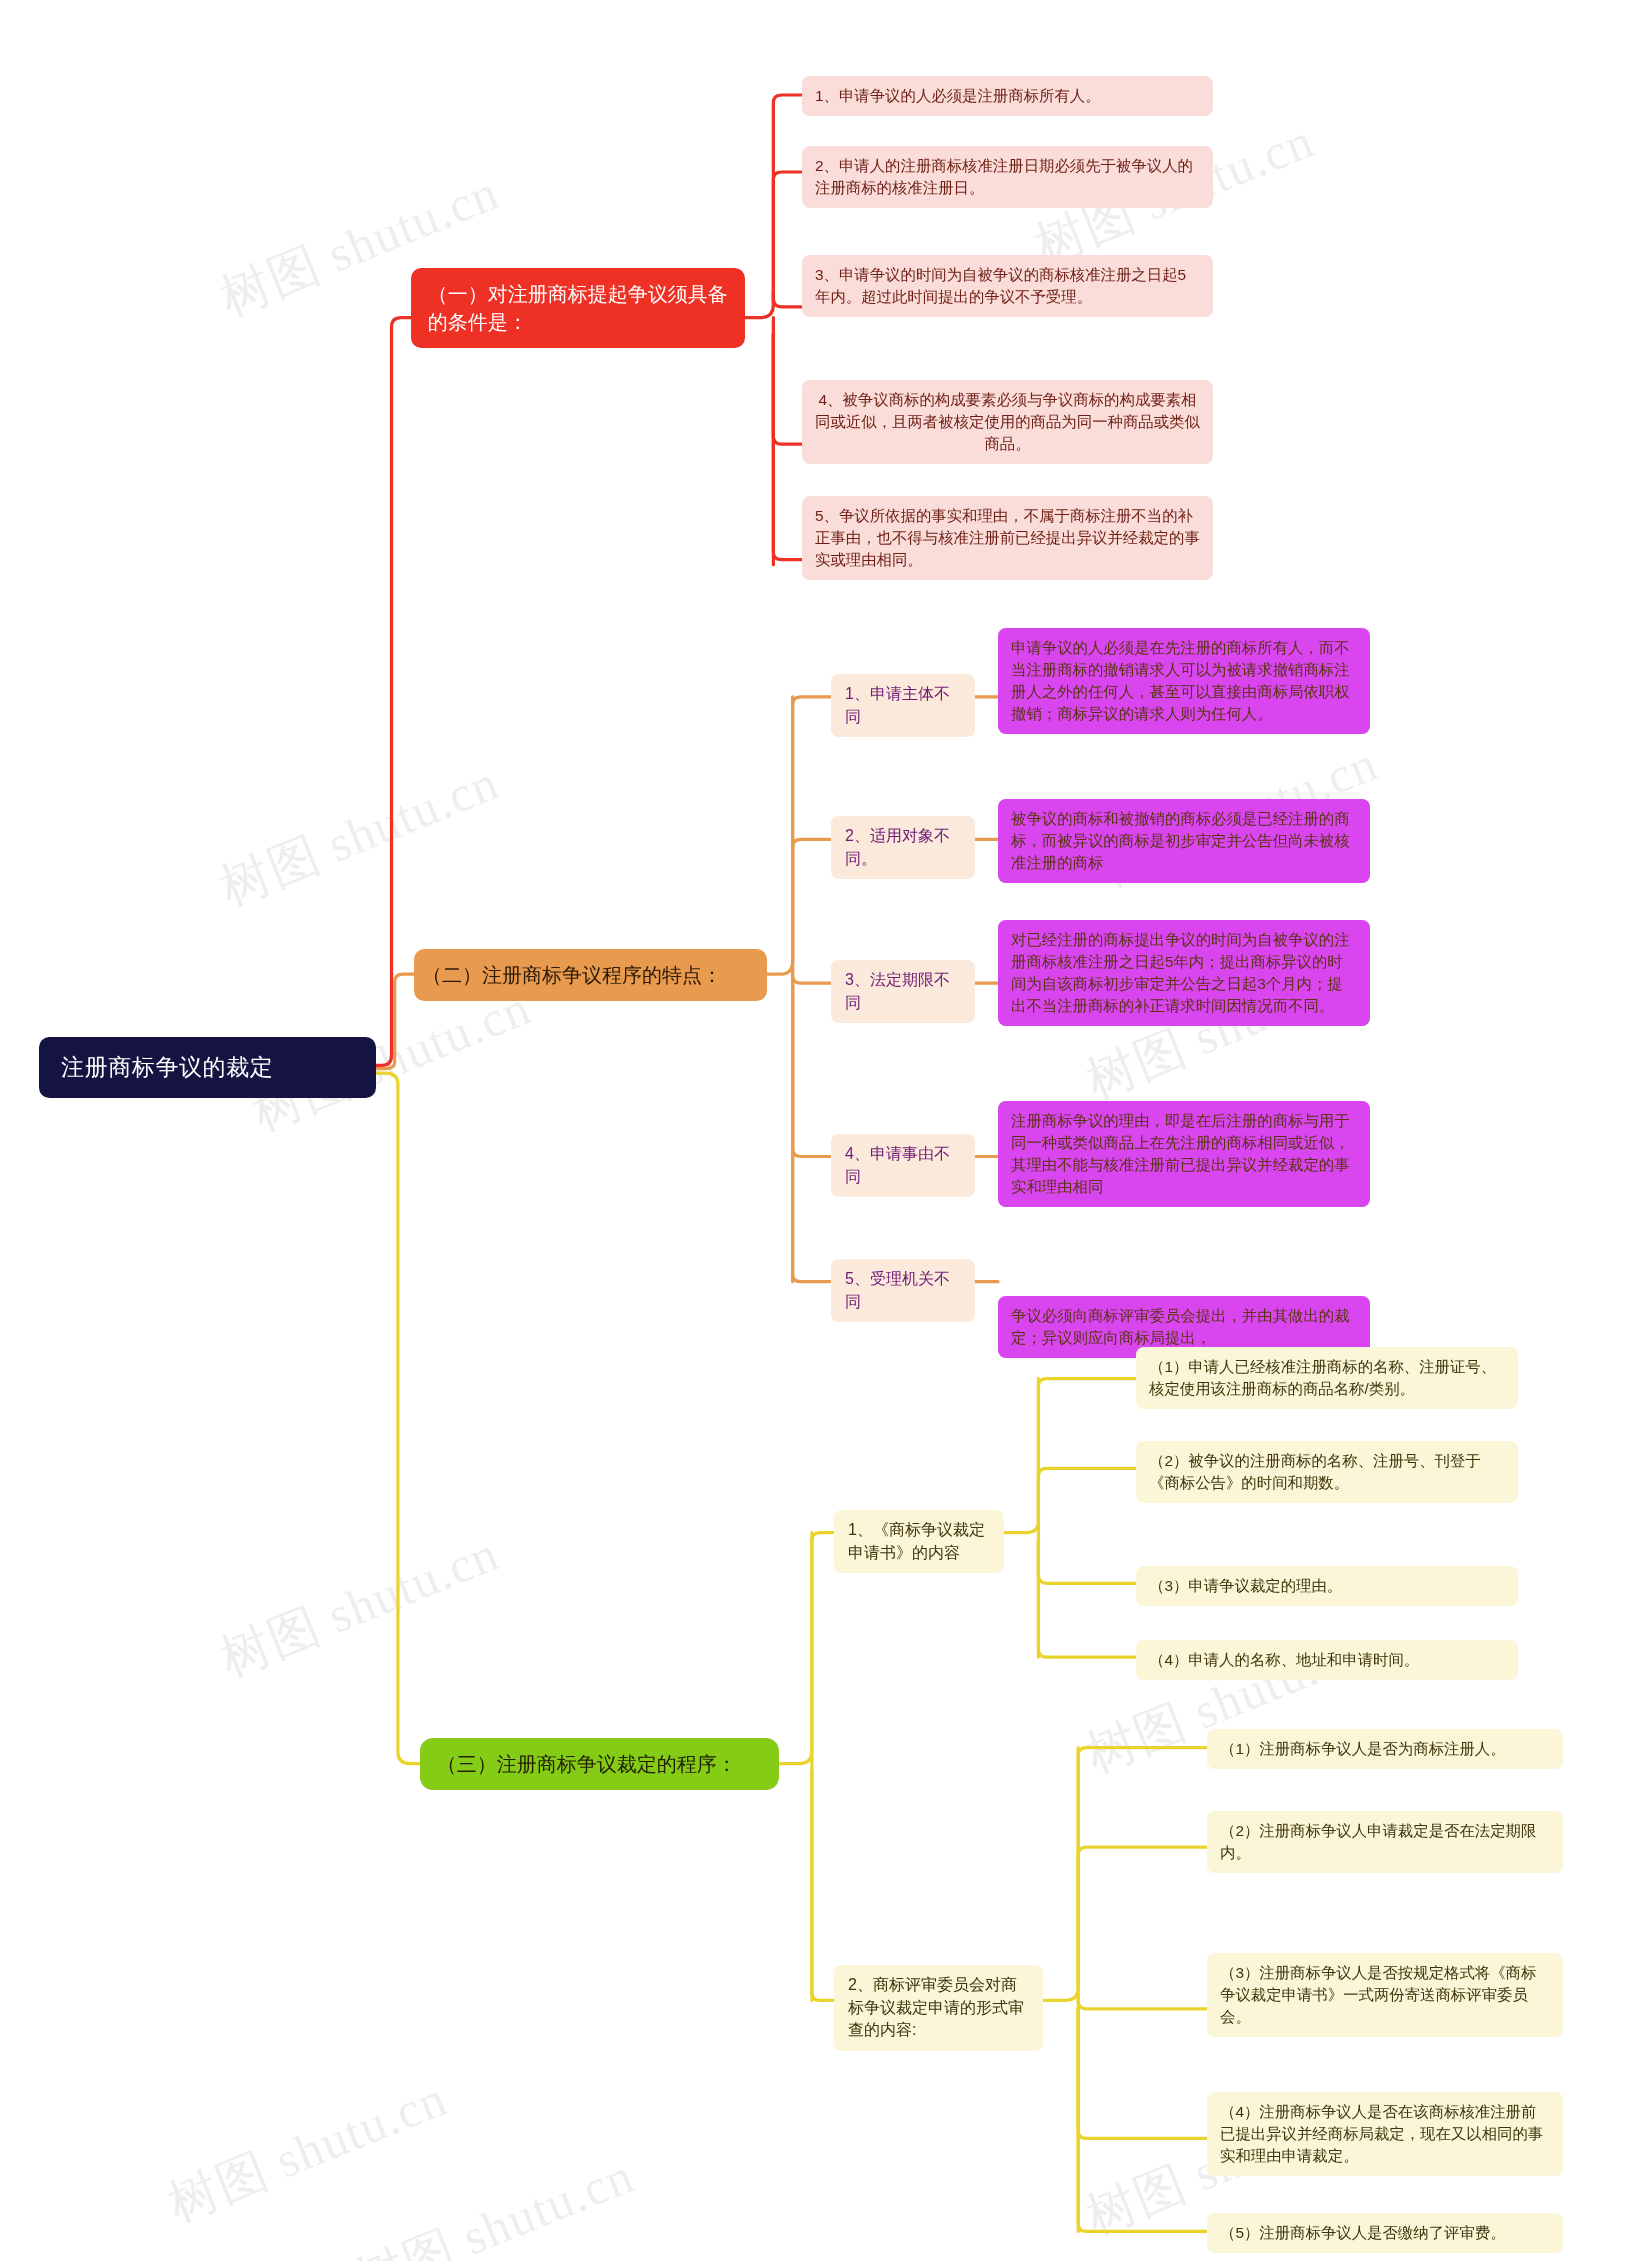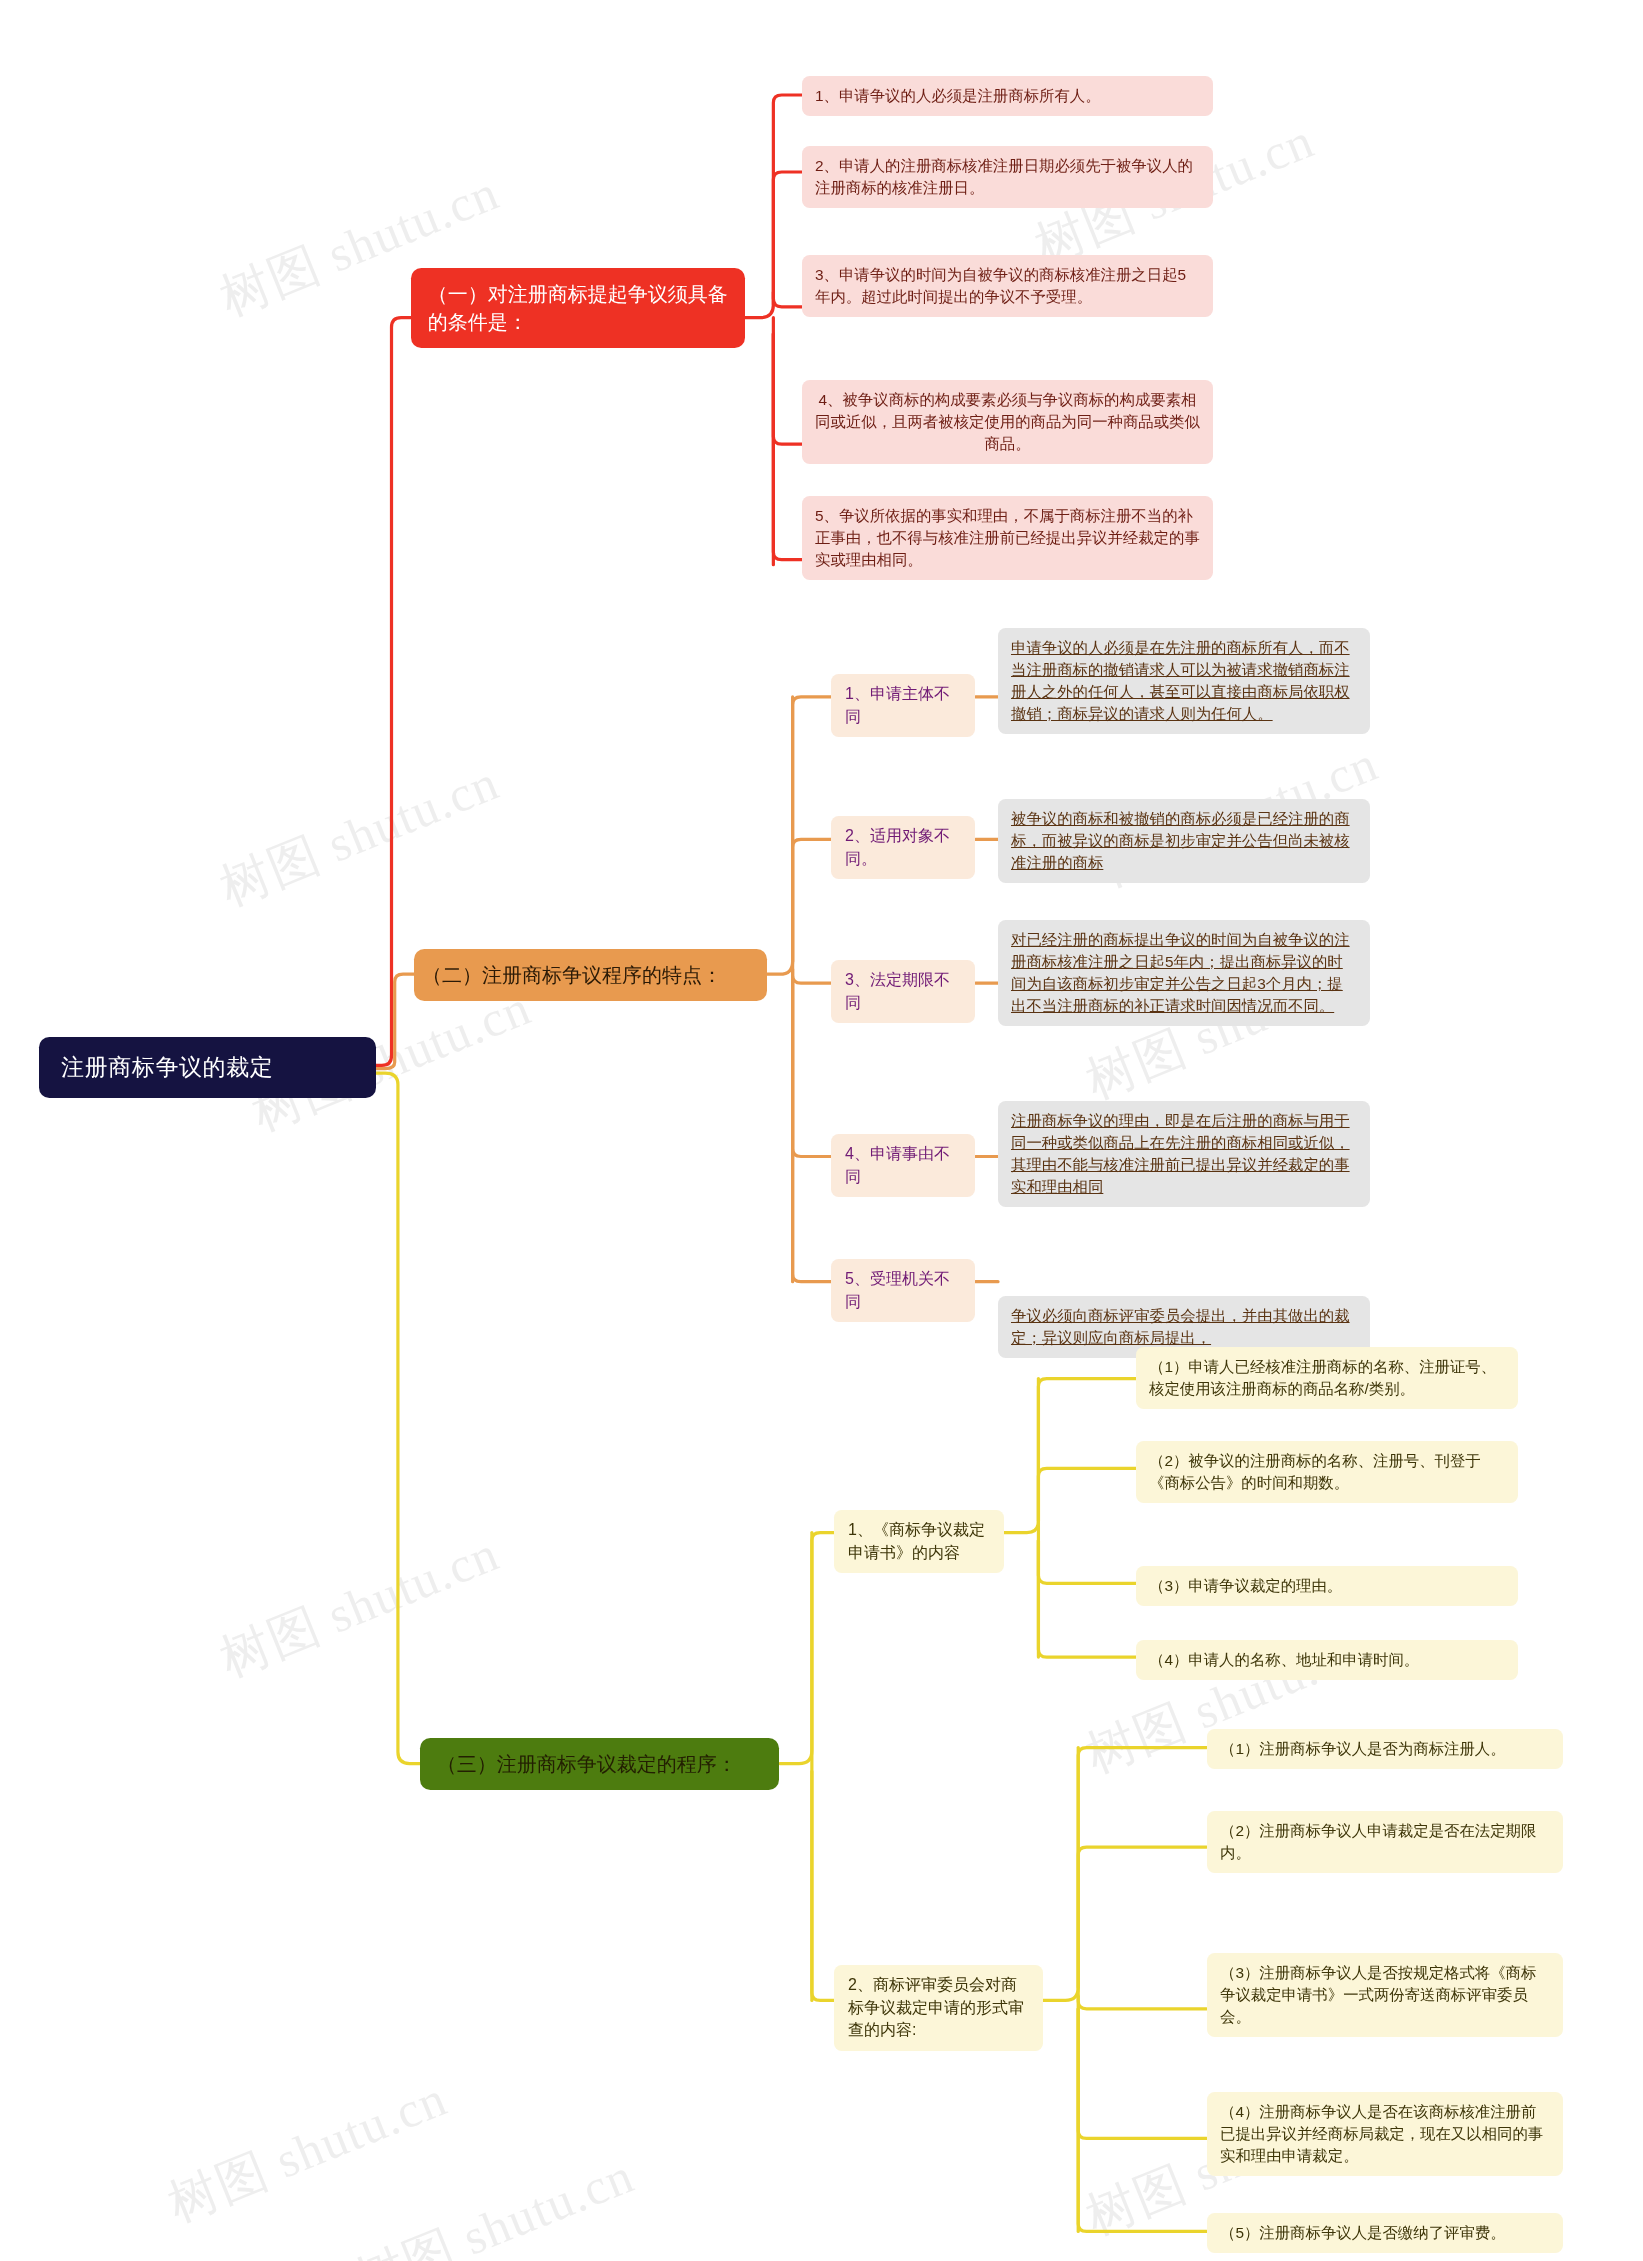--- a/index.html
+++ b/index.html
@@ -58,37 +58,37 @@
     letter-spacing: 0.6px;
   }
 
   .lvl1 {
     font-size: 20px;
     padding: 11.6px 16.7px;
     border-radius: 10.3px;
   }
   .lvl1.red    { background: #ee3124; color: #ffffff; }
   .lvl1.orange { background: #e89a4f; color: #2b1a06; padding-left: 8px; }
-  .lvl1.yellow { background: #4d7c0f; color: #231f02; }
+  .lvl1.yellow { background: #84cc16; color: #231f02; border-radius: 13px; }
 
   .lvl2 {
     font-size: 16px;
     padding: 9px 14px;
     border-radius: 7.7px;
   }
   .lvl2.peach  { background: #fbeadb; color: #701a75; }
   .lvl2.cream  { background: #fcf6d8; color: #3d3508; }
 
   .leaf {
     font-size: 15.4px;
     padding: 9px 13px;
     border-radius: 7.7px;
   }
   .leaf.pink   { background: #fadcd9; color: #6d1d13; }
-  .leaf.peach  { background: #e5e5e5; color: #5a3312; text-decoration: underline; }
+  .leaf.peach  { background: #d946ef; color: #5a3312; }
   .leaf.cream  { background: #fcf6d8; color: #3d3508; }
 </style>
 </head>
 <body>
 
 <div class="wm" style="left:212px; top:212px;">树图 shutu.cn</div>
 <div class="wm" style="left:1027px; top:160px;">树图 shutu.cn</div>
 <div class="wm" style="left:212px; top:802px;">树图 shutu.cn</div>
 <div class="wm" style="left:1091px; top:783px;">树图 shutu.cn</div>
 <div class="wm" style="left:244px; top:1027px;">树图 shutu.cn</div>

